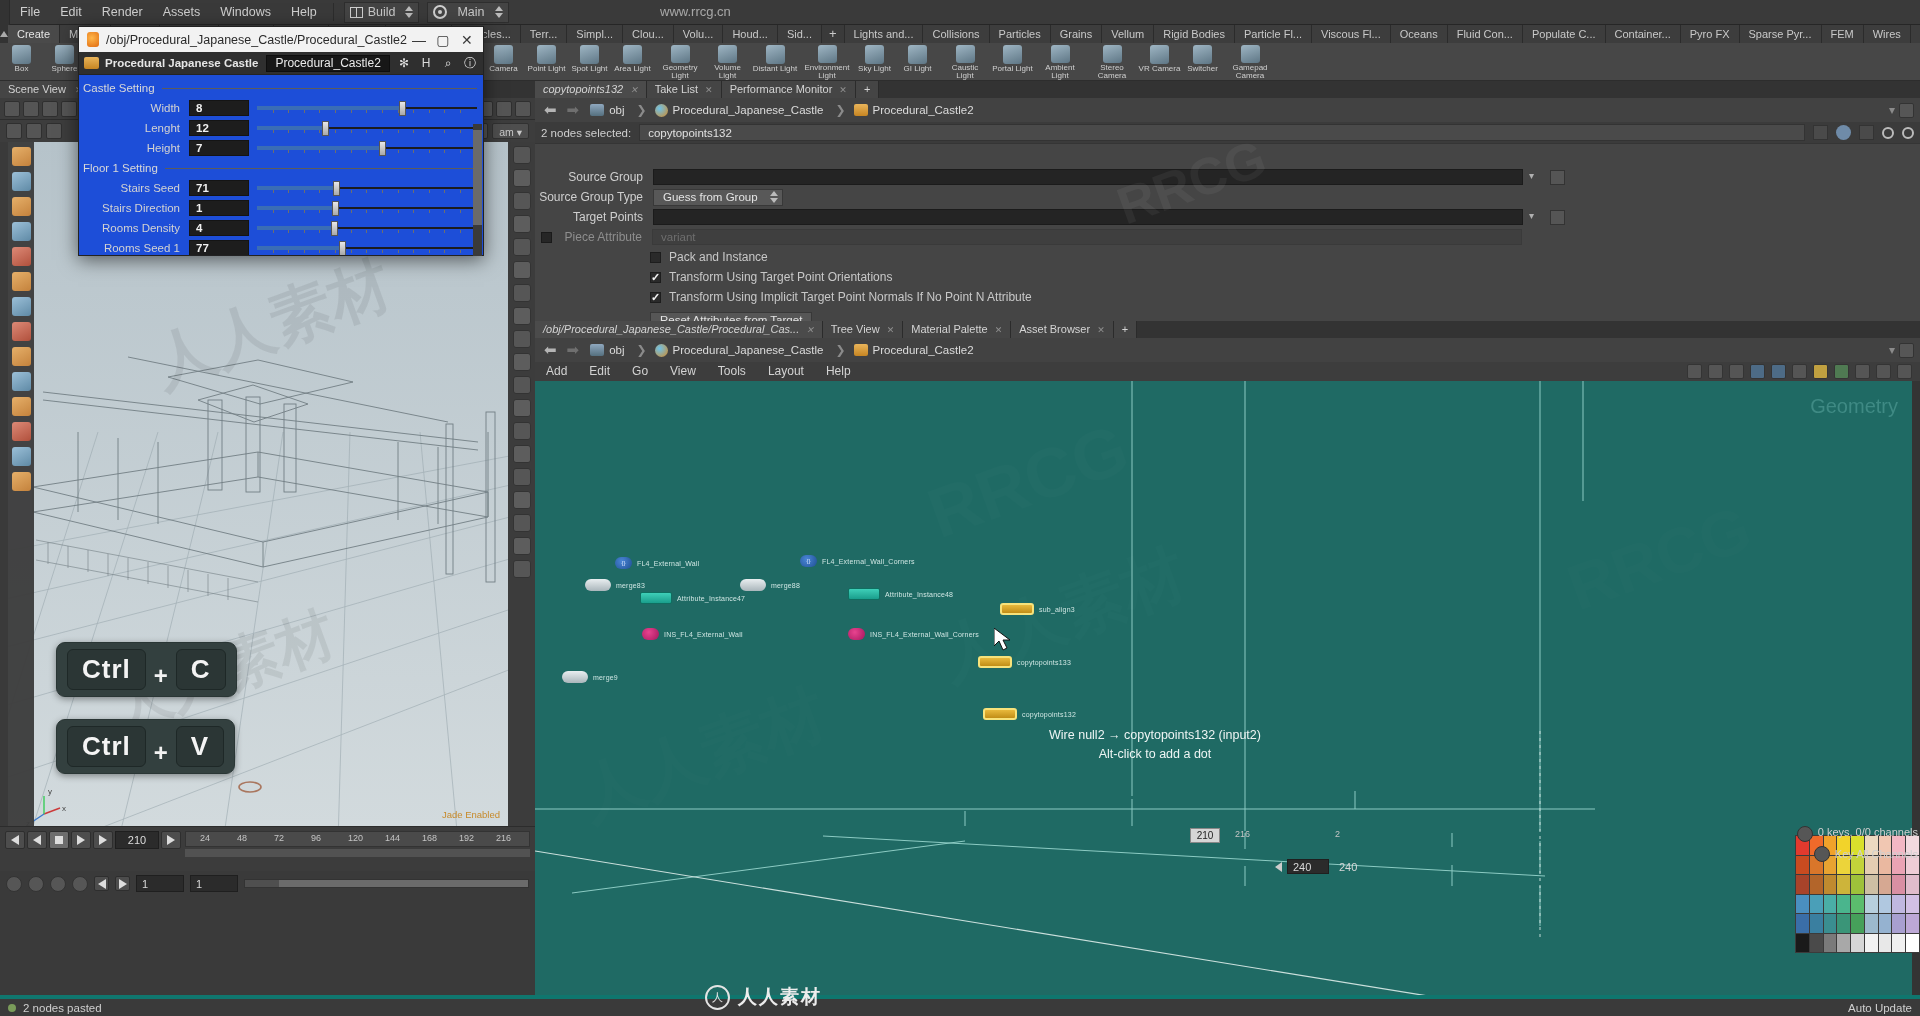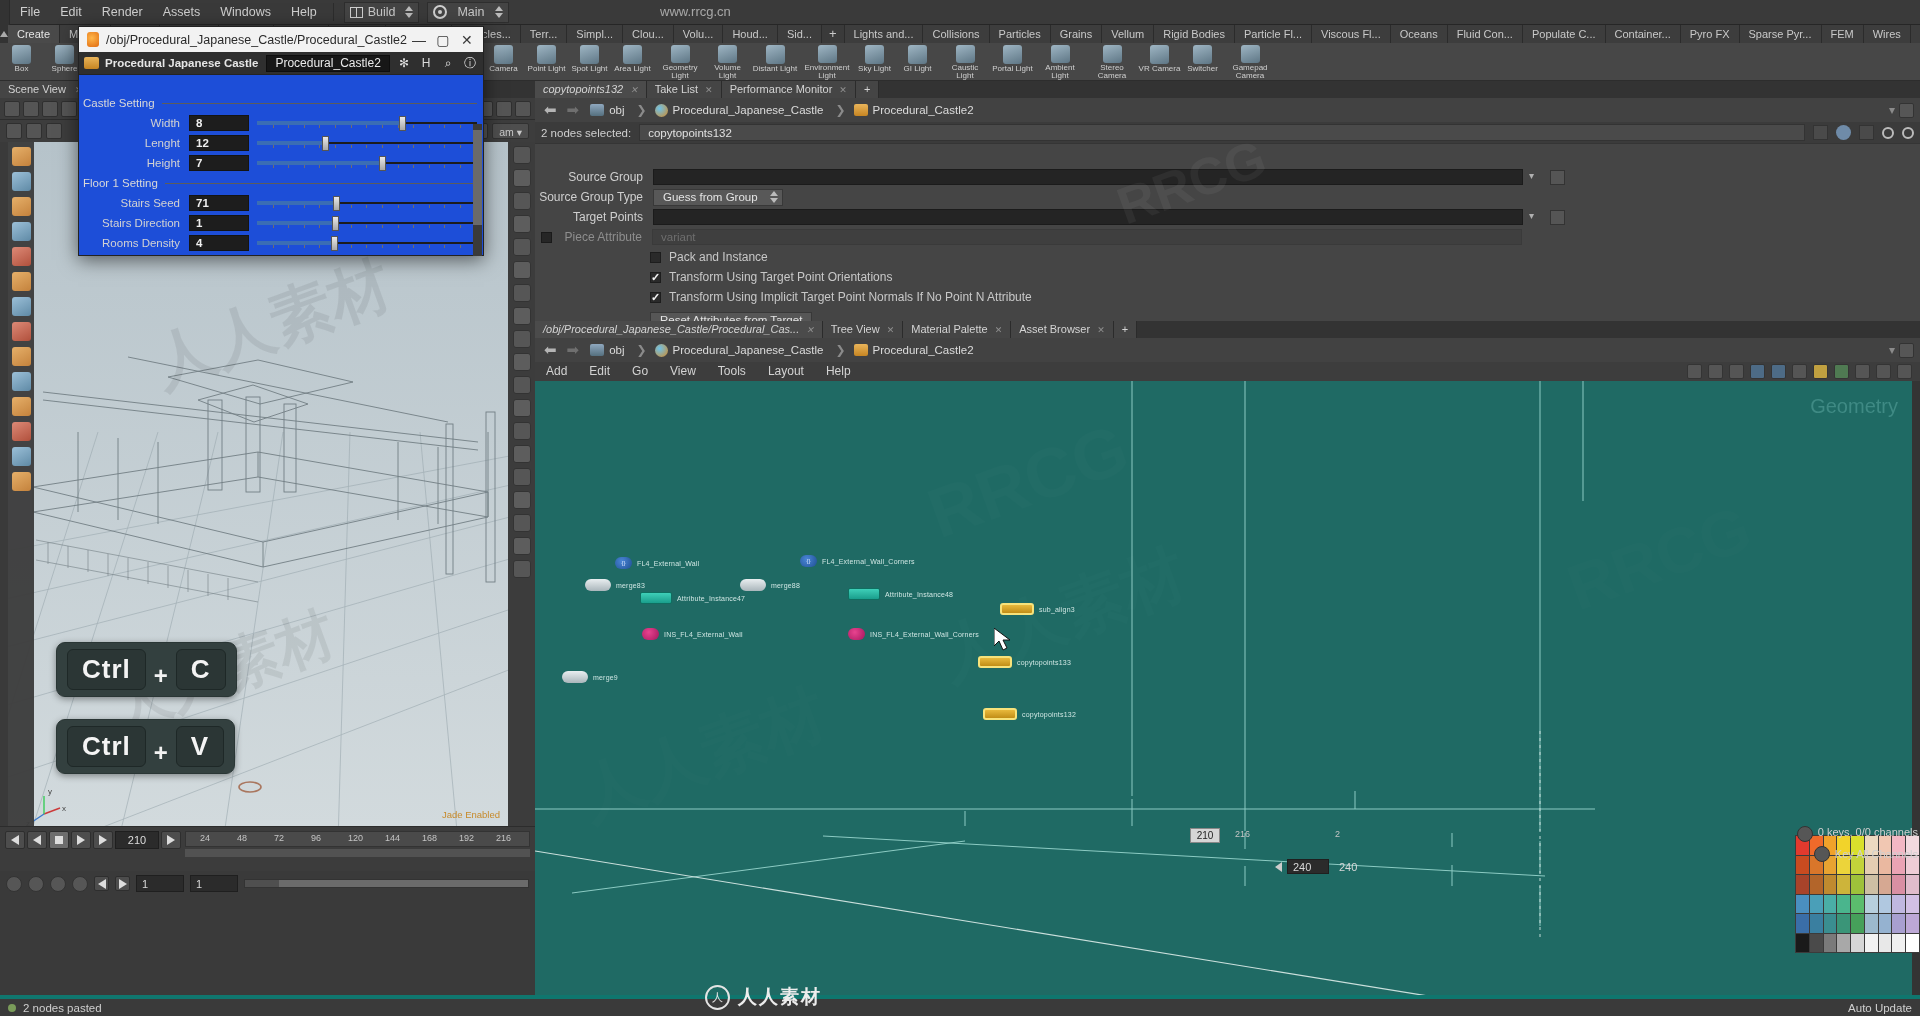--- a/index.html
+++ b/index.html
@@ -911,20 +911,24 @@
           <div class="netnode" style="left: 27px; top: 290px;">
             <div class="nn-body nn-white"></div>
             <div class="nn-lbl">merge9</div>
           </div>
           <div class="netnode" style="left: 448px; top: 327px;">
             <div class="nn-body nn-sel" style="width: 34px;"></div>
             <div class="nn-lbl">copytopoints132</div>
           </div>
         </div>
       <div id="geomlabel">Geometry</div>
+      <div id="nettip">
+        <div>Wire null2 → copytopoints132 (input2)</div>
+        <div>Alt-click to add a dot</div>
+      </div>
       <svg id="cursor" width="20" height="24">
         <polygon points="0,0 0,18 5,13 9,22 13,20 9,12 16,12" fill="#fff" stroke="#111" stroke-width="1"></polygon>
       </svg>
       <div class="wm" style="left:390px;top:60px;font-size:70px;transform:rotate(-20deg);opacity:.13;">RRCG</div>
       <div class="wm" style="left:400px;top:190px;font-size:64px;transform:rotate(-20deg);opacity:.12;">人人素材</div>
       <div class="wm" style="left:40px;top:330px;font-size:64px;transform:rotate(-20deg);opacity:.10;">人人素材</div>
       <div class="wm" style="left:1030px;top:140px;font-size:64px;transform:rotate(-20deg);opacity:.10;">RRCG</div>
     </div>
     <div id="netscroll"></div>
 
@@ -1019,21 +1023,21 @@
   </div>
   <div id="dlgbar">
     <span class="folder"></span>
     <span class="dname">Procedural Japanese Castle</span>
     <span class="dfield" style="flex:1;">Procedural_Castle2</span>
     <span class="dico">✻</span>
     <span class="dico">H</span>
     <span class="dico">⌕</span>
     <span class="dico">ⓘ</span>
   </div>
-  <div id="dlg-sections" style="padding-top:18px;overflow:hidden;height:180px;">
+  <div id="dlg-sections" style="padding-top:3px;overflow:hidden;height:180px;">
       <div class="sect-hdr">
         <span class="t">Castle Setting</span>
         <span class="ln"></span>
       </div>
       <div class="drow">
         <span class="dl">Width</span>
         <span class="dv">8</span>
         <span class="dslider">
           <span class="trk"></span>
           <span class="fil" style="width: 66%;"></span>

